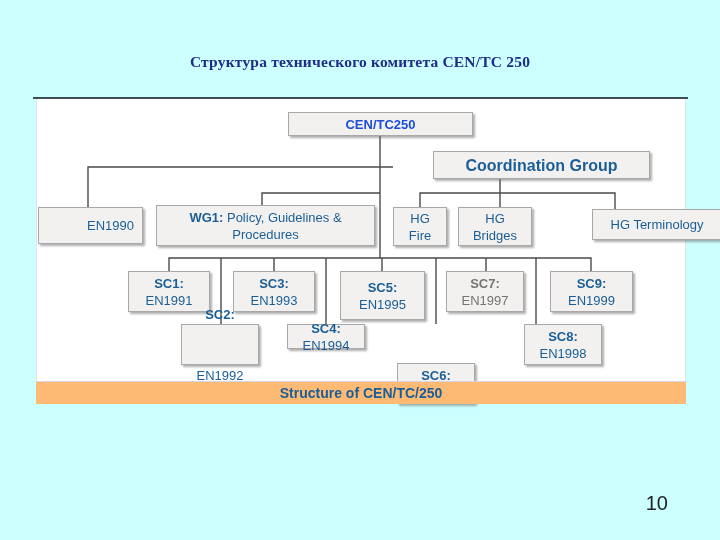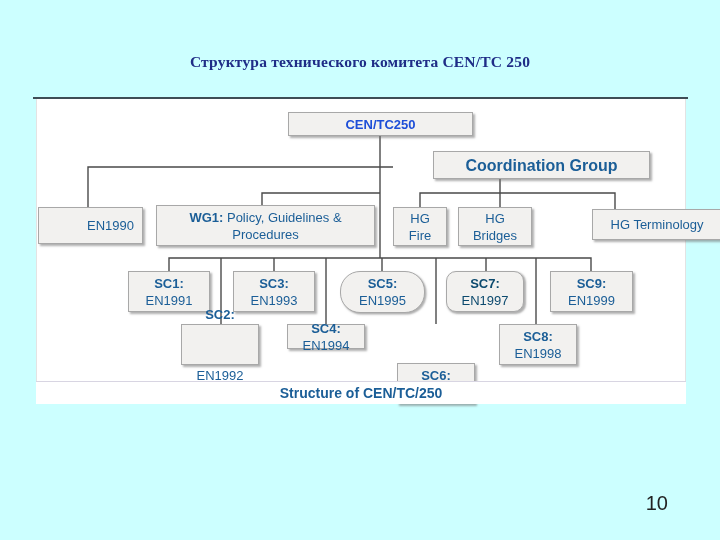--- a/index.html
+++ b/index.html
@@ -26,21 +26,21 @@
     background:#f2f1ef;border:1px solid #a8a8a8;
     box-shadow:1.5px 1.5px 2px rgba(110,110,110,0.55);
     display:flex;flex-direction:column;justify-content:center;
     text-align:center;font-size:13px;line-height:17px;
   }
   .node .row{white-space:pre;}
   .node .b{font-weight:bold;}
 
   .caption-bar{
     position:absolute;left:36px;top:381px;width:650px;height:23px;
-    background:#ffffff;border-top:1px solid #d8d5e2;box-sizing:border-box;
+    background:#fdba74;border-top:1px solid #d8d5e2;box-sizing:border-box;
     display:flex;align-items:center;justify-content:center;
     font-weight:bold;font-size:14px;
   }
 
   .page-number{
     position:absolute;top:492px;right:52px;
     font-size:20px;color:#222222;
   }
 </style>
 </head>
@@ -106,45 +106,45 @@
         <div class="row"><span class="">HG Terminology</span></div>
       </div>
       <div class="node" style="left: 128px; top: 271px; width: 82px; height: 41px; color: rgb(27, 94, 151);">
         <div class="row"><span class="b">SC1:</span></div>
         <div class="row"><span class="">EN1991</span></div>
       </div>
       <div class="node" style="left: 233px; top: 271px; width: 82px; height: 41px; color: rgb(27, 94, 151);">
         <div class="row"><span class="b">SC3:</span></div>
         <div class="row"><span class="">EN1993</span></div>
       </div>
-      <div class="node" style="left: 340px; top: 271px; width: 85px; height: 42px; color: rgb(27, 94, 151); border-radius: 20px;">
+      <div class="node" style="left: 340px; top: 271px; width: 85px; height: 49px; color: rgb(27, 94, 151);">
         <div class="row"><span class="b">SC5:</span></div>
         <div class="row"><span class="">EN1995</span></div>
       </div>
-      <div class="node" style="left: 446px; top: 271px; width: 78px; height: 41px; color: #0c4a6e; border-radius: 10px;">
+      <div class="node" style="left: 446px; top: 271px; width: 78px; height: 41px; color: #737373;">
         <div class="row"><span class="b">SC7:</span></div>
         <div class="row"><span class="">EN1997</span></div>
       </div>
       <div class="node" style="left: 550px; top: 271px; width: 83px; height: 41px; color: rgb(27, 94, 151);">
         <div class="row"><span class="b">SC9:</span></div>
         <div class="row"><span class="">EN1999</span></div>
       </div>
       <div class="node" style="left: 181px; top: 324px; width: 78px; height: 41px; color: rgb(27, 94, 151); gap: 44px;">
         <div class="row"><span class="b">SC2:</span></div>
         <div class="row"><span class="">EN1992</span></div>
       </div>
       <div class="node" style="left: 287px; top: 324px; width: 78px; height: 25px; color: rgb(27, 94, 151);">
         <div class="row"><span class="b">SC4:</span></div>
         <div class="row"><span class="">EN1994</span></div>
       </div>
       <div class="node" style="left: 397px; top: 324px; width: 78px; height: 41px; color: rgb(27, 94, 151); margin-top: 39px;">
         <div class="row"><span class="b">SC6:</span></div>
         <div class="row"><span class="">EN1996</span></div>
       </div>
-      <div class="node" style="left: 499px; top: 324px; width: 78px; height: 41px; color: rgb(27, 94, 151);">
+      <div class="node" style="left: 524px; top: 324px; width: 78px; height: 41px; color: rgb(27, 94, 151);">
         <div class="row"><span class="b">SC8:</span></div>
         <div class="row"><span class="">EN1998</span></div>
       </div>
     </div>
 
   <div class="caption-bar" style="color: rgb(27, 94, 151);">
     <span>Structure of CEN/TC/250</span>
   </div>
 
   <div class="page-number">10</div>

